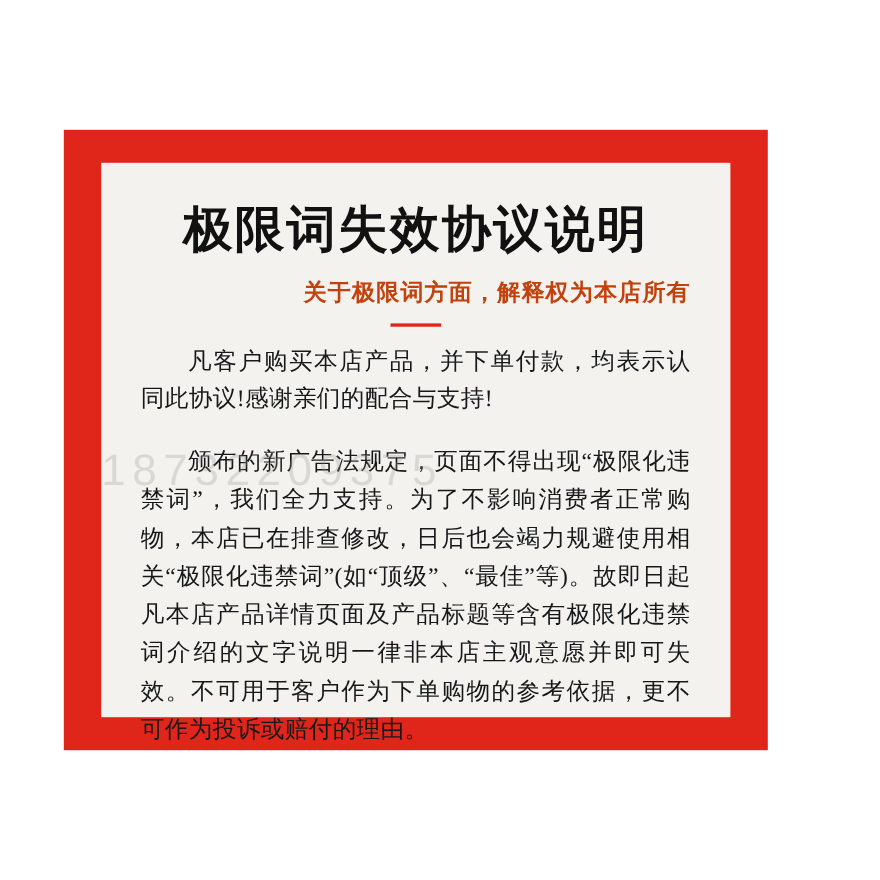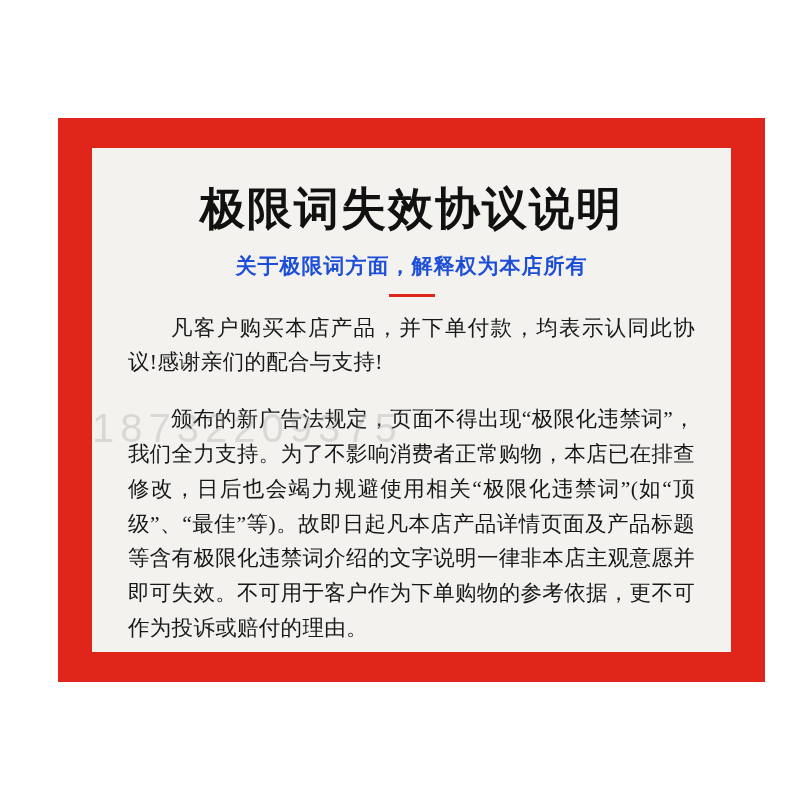--- a/index.html
+++ b/index.html
@@ -19,21 +19,21 @@
     width: 800px;
     height: 800px;
     background: #ffffff;
   }
 
   
   .poster {
     position: absolute;
     left: 58px;
     top: 118px;
-    width: 707px;
+    width: 640px;
     height: 564px;
     background: #e0251b;
     box-sizing: border-box;
   }
 
   .poster-inner {
     position: absolute;
     left: 34px;
     top: 30px;
     right: 34px;
@@ -57,25 +57,25 @@
     font-family: "Liberation Sans", "DejaVu Sans", sans-serif;
     font-weight: bold;
     font-size: 45px;
     letter-spacing: 2px;
     color: #111111;
     line-height: 1.1;
     margin: 6px 0 0 0;
   }
 
   .subtitle {
-    text-align: center;
+    text-align: right;
     font-family: Liberation Serif, serif;
     font-weight: bold;
     font-size: 21px;
-    color: #1d4ed8;
+    color: #c2410c;
     letter-spacing: 1px;
     margin-top: 18px;
   }
 
   .divider {
     width: 46px;
     height: 3px;
     background: #e0251b;
     margin: 14px auto 0 auto;
   }

